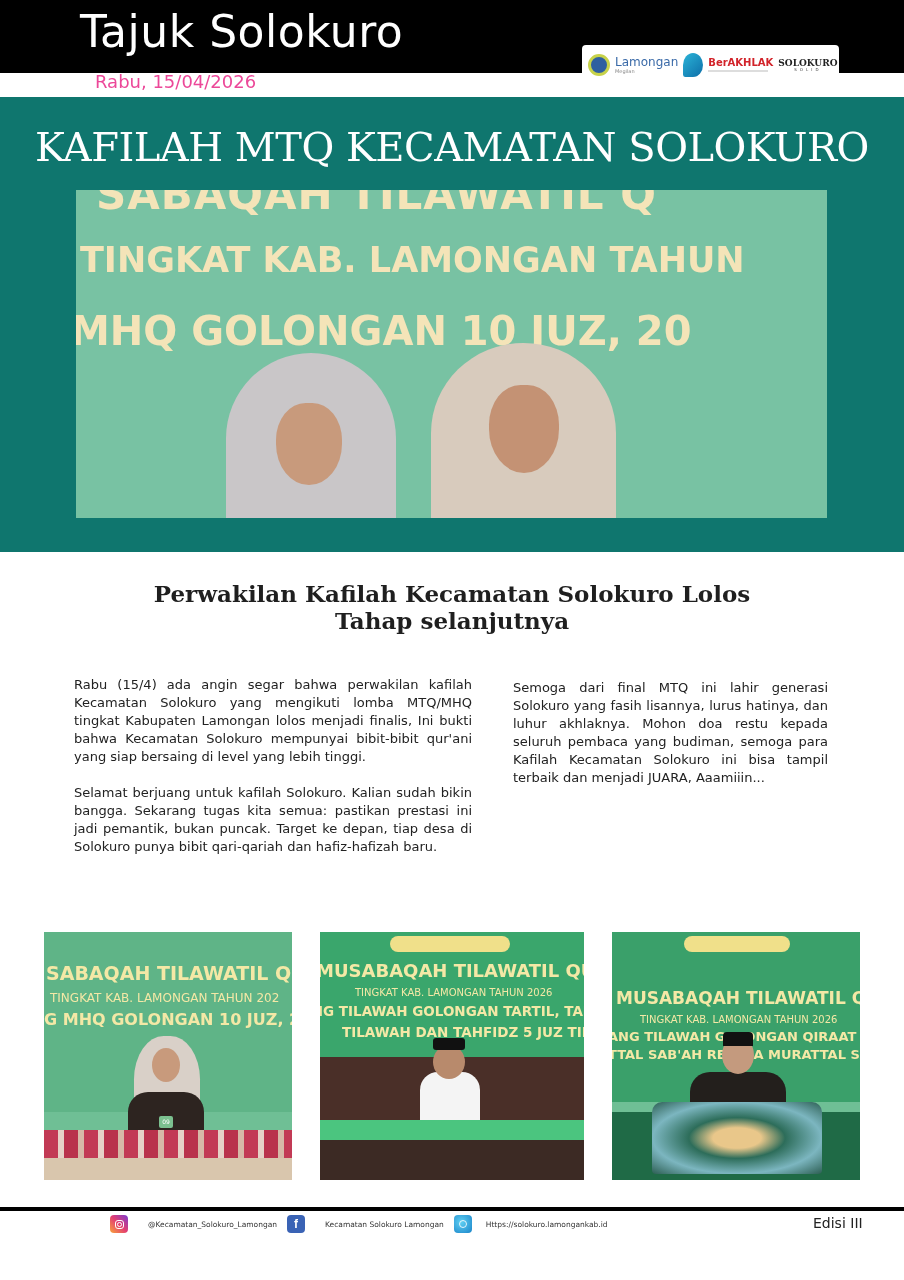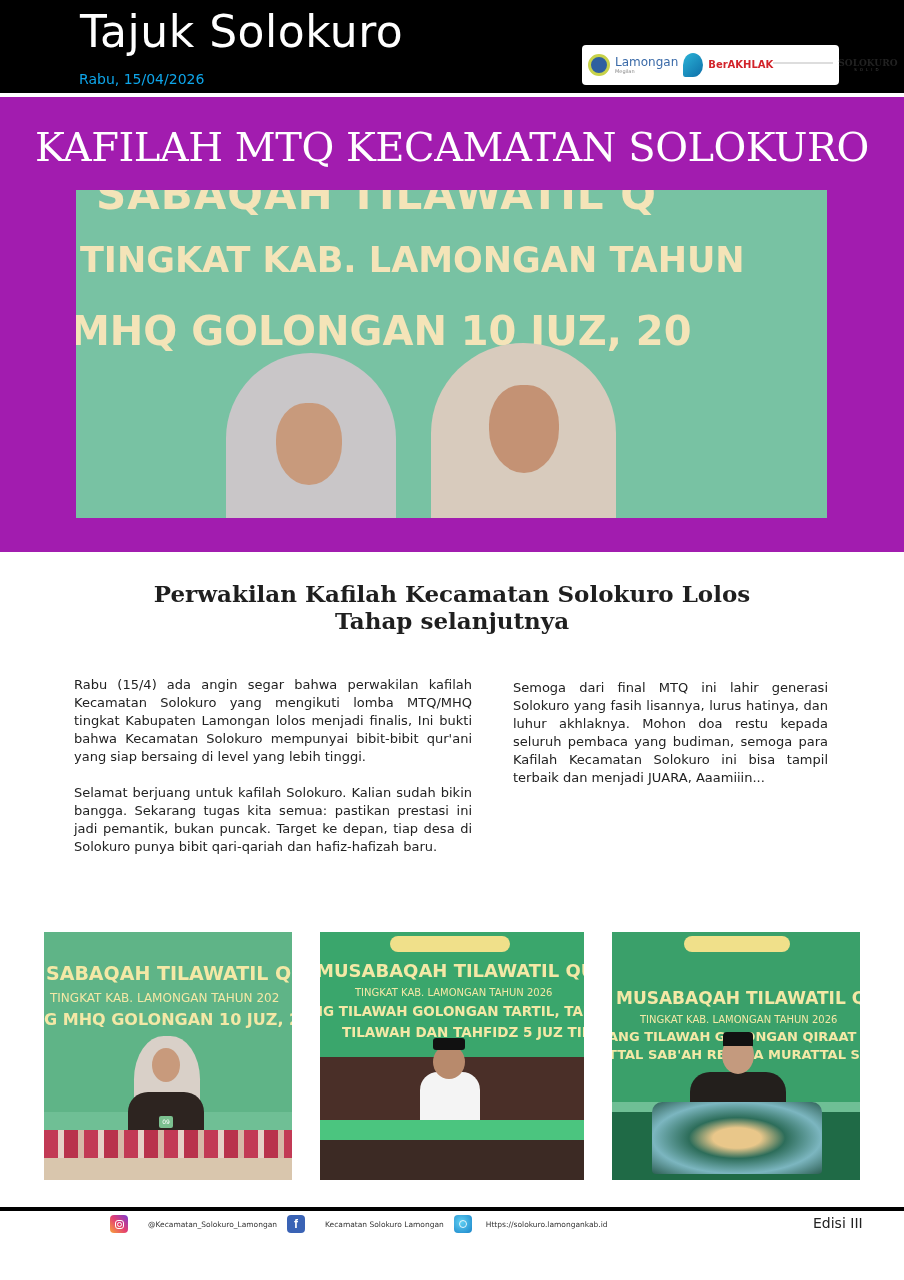--- a/index.html
+++ b/index.html
@@ -1,39 +1,39 @@
 <!DOCTYPE html>
 <html><head>
 <meta charset="utf-8">
 <style>
   * { box-sizing: border-box; margin: 0; padding: 0; }
   html, body { width: 904px; height: 1280px; background: #ffffff; overflow: hidden; }
   body { position: relative; font-family: "DejaVu Sans", sans-serif; color: #1a1a1a; }
 
   
-  .masthead { position: absolute; left: 0; top: 0; width: 904px; height: 93px; background: #000; }
+  .masthead { position: absolute; left: 0; top: 0; width: 904px; height: 73px; background: #000; }
   .masthead .title { position: absolute; left: 80px; top: 6px; font-family: "DejaVu Sans", sans-serif; font-size: 44px; color: #fff; font-weight: normal; letter-spacing: 0.5px; }
-  .masthead .date { position: absolute; left: 79px; top: 71px; font-size: 14px; color: #0ea5e9; }
+  .masthead .date { position: absolute; left: 95px; top: 71px; font-size: 18px; color: #ec4899; }
   .logo-strip { position: absolute; left: 582px; top: 45px; width: 257px; height: 40px; background: #fff; border-radius: 4px; display: flex; align-items: center; padding: 0 6px; gap: 5px; }
   .logo-seal { width: 22px; height: 22px; border-radius: 50%; background: #2e5fa0; border: 3px solid #c7d24a; flex: none; }
   .logo-lamongan { display: flex; flex-direction: column; line-height: 1; }
   .logo-lamongan .t1 { font-size: 12px; color: #3a6aa8; }
   .logo-lamongan .t2 { font-size: 5px; color: #888; margin-top: 1px; }
   .logo-wave { width: 20px; height: 24px; border-radius: 50% 50% 50% 10%; background: linear-gradient(135deg, #2bb4d8, #0d6ea8); flex: none; }
-  .logo-berakhlak { display: flex; flex-direction: row; line-height: 1; justify-content: space-between; }
+  .logo-berakhlak { display: flex; flex-direction: column; line-height: 1; justify-content: space-between; }
   .logo-berakhlak .t1 { font-size: 10px; font-weight: bold; color: #d2232a; }
   .logo-berakhlak .t2 { font-size: 3px; color: #999; margin-top: 2px; width: 60px; border-top: 2px solid #ddd; }
   .logo-solokuro { display: flex; flex-direction: column; line-height: 1; align-items: center; }
   .logo-solokuro .t1 { font-size: 9px; font-weight: bold; color: #222; font-family: "DejaVu Serif", serif; }
   .logo-solokuro .t2 { font-size: 4px; letter-spacing: 3px; color: #444; }
 
   .rule-top { position: absolute; left: 0; top: 93px; width: 904px; height: 4px; background: #fff; }
 
   
-  .hero { position: absolute; left: 0; top: 97px; width: 904px; height: 455px; background: #a21caf; }
+  .hero { position: absolute; left: 0; top: 97px; width: 904px; height: 455px; background: #0f766e; }
   .hero .headline { position: absolute; left: 0; top: 27px; width: 904px; text-align: center; font-family: "DejaVu Serif", serif; font-size: 40px; color: #fff; letter-spacing: -0.5px; font-weight: normal; }
   .hero-photo { position: absolute; left: 76px; top: 93px; width: 751px; height: 328px; background: #78c2a3; overflow: hidden; }
   .banner-line { position: absolute; left: 0; width: 100%; color: #f4e4b8; font-weight: bold; white-space: nowrap; font-family: "DejaVu Sans", sans-serif; }
   .banner-line.l1 { top: -20px; left: 20px; font-size: 42px; letter-spacing: 1px; }
   .banner-line.l2 { top: 50px; left: 4px; font-size: 35px; }
   .banner-line.l3 { top: 118px; left: -6px; font-size: 40px; }
   .person { position: absolute; bottom: 0; }
   .hijab { position: absolute; border-radius: 50% 50% 10% 10% / 45% 45% 10% 10%; }
   .face { position: absolute; border-radius: 45% 45% 50% 50%; background: #c89a7c; }
 

